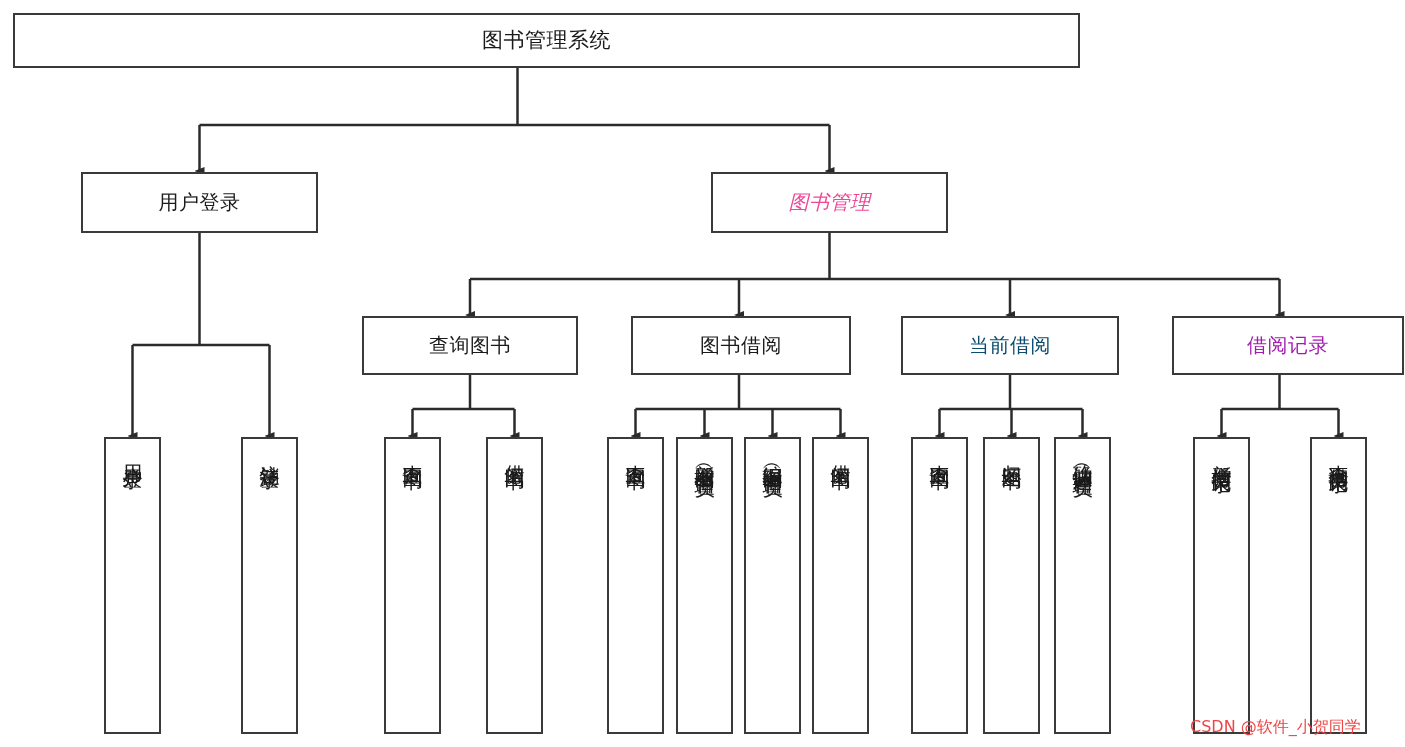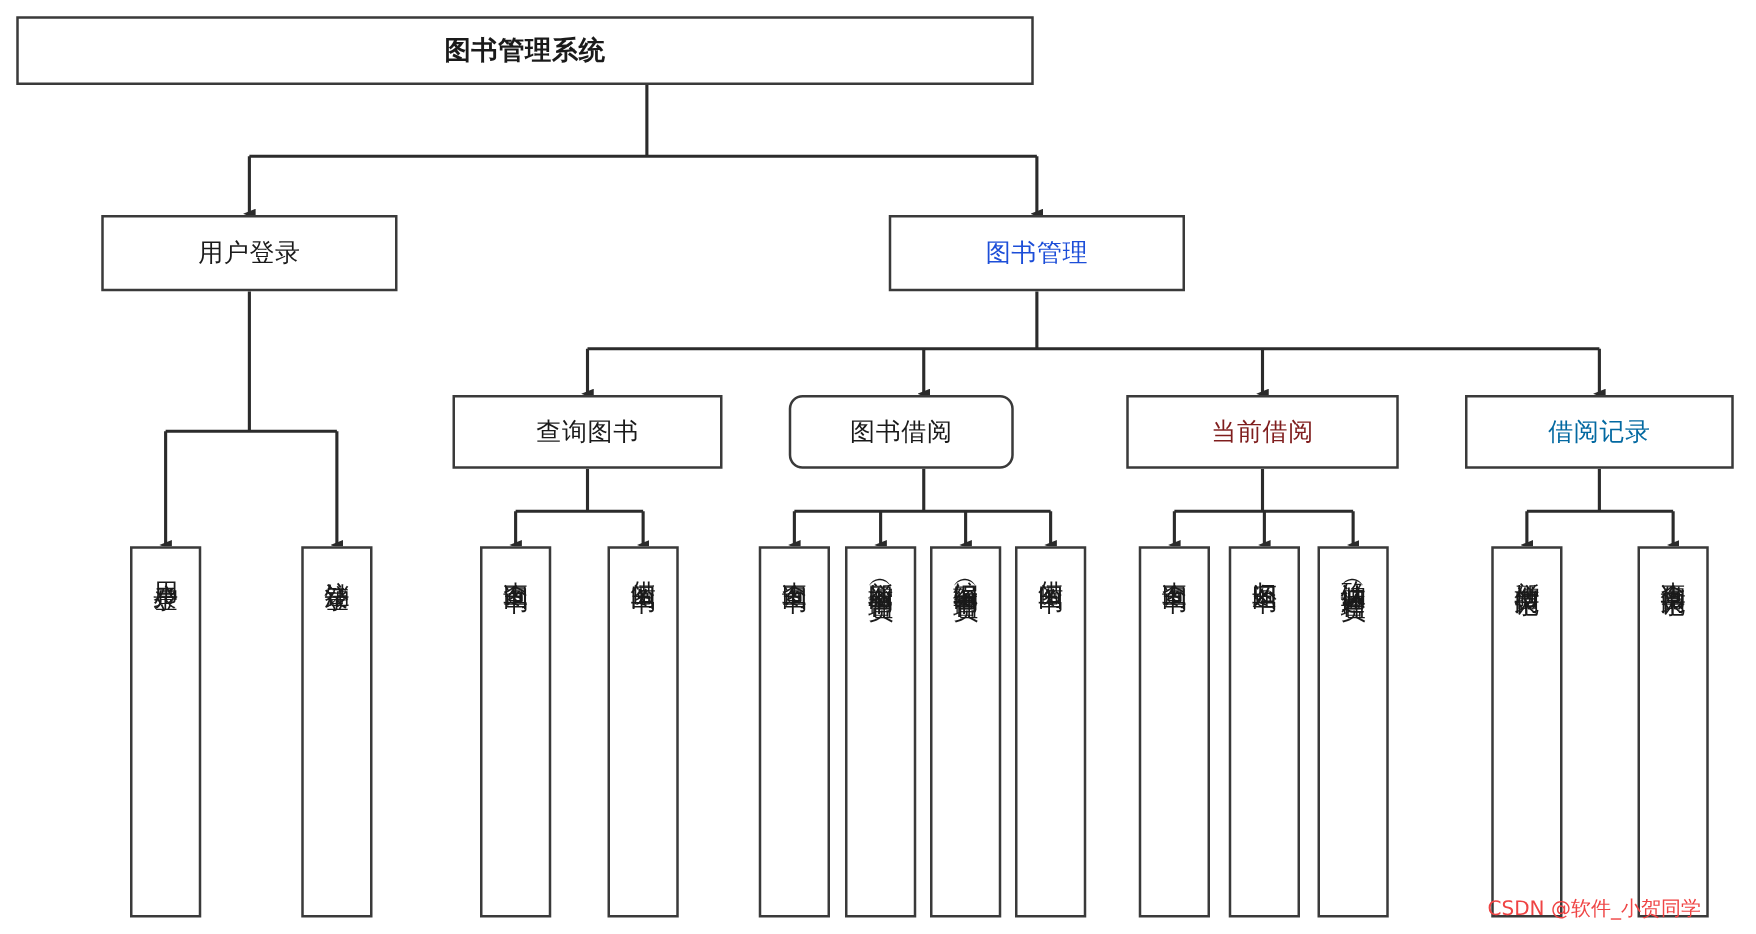--- a/index.html
+++ b/index.html
@@ -113,39 +113,39 @@
         <line x1="1011.5" y1="409" x2="1011.5" y2="436" stroke="#2b2b2b" stroke-width="2.5" marker-end="url(#arrowhead)"></line>
         <line x1="1082.5" y1="409" x2="1082.5" y2="436" stroke="#2b2b2b" stroke-width="2.5" marker-end="url(#arrowhead)"></line>
         <line x1="1279.5" y1="375" x2="1279.5" y2="409" stroke="#2b2b2b" stroke-width="2.5"></line>
         <line x1="1221.5" y1="409" x2="1338.5" y2="409" stroke="#2b2b2b" stroke-width="2.5"></line>
         <line x1="1221.5" y1="409" x2="1221.5" y2="436" stroke="#2b2b2b" stroke-width="2.5" marker-end="url(#arrowhead)"></line>
         <line x1="1338.5" y1="409" x2="1338.5" y2="436" stroke="#2b2b2b" stroke-width="2.5" marker-end="url(#arrowhead)"></line>
       </g>
   </svg>
 
   <div id="node-layer">
-      <div class="node lvl-root horizontal" style="left: 13px; top: 13px; width: 814px; height: 55px; border-color: rgb(58, 58, 58); background: rgb(255, 255, 255); color: rgb(26, 26, 26); font-weight: bold;">
+      <div class="node lvl-root horizontal" style="left: 13px; top: 13px; width: 1067px; height: 55px; border-color: rgb(58, 58, 58); background: rgb(255, 255, 255); color: rgb(26, 26, 26);">
         <span class="node-label">图书管理系统</span>
       </div>
       <div class="node lvl-2 horizontal" style="left: 81px; top: 172px; width: 237px; height: 61px; border-color: rgb(58, 58, 58); background: rgb(255, 255, 255); color: rgb(26, 26, 26);">
         <span class="node-label">用户登录</span>
       </div>
-      <div class="node lvl-2 horizontal" style="left: 711px; top: 172px; width: 237px; height: 61px; border-color: rgb(58, 58, 58); background: rgb(255, 255, 255); color: #1d4ed8;">
+      <div class="node lvl-2 horizontal" style="left: 711px; top: 172px; width: 237px; height: 61px; border-color: rgb(58, 58, 58); background: rgb(255, 255, 255); color: #ec4899; font-style: italic;">
         <span class="node-label">图书管理</span>
       </div>
       <div class="node lvl-3 horizontal" style="left: 362px; top: 316px; width: 216px; height: 59px; border-color: rgb(58, 58, 58); background: rgb(255, 255, 255); color: rgb(26, 26, 26);">
         <span class="node-label">查询图书</span>
       </div>
-      <div class="node lvl-3 horizontal" style="left: 631px; top: 316px; width: 180px; height: 59px; border-color: rgb(58, 58, 58); background: rgb(255, 255, 255); color: rgb(26, 26, 26); border-radius: 11px;">
+      <div class="node lvl-3 horizontal" style="left: 631px; top: 316px; width: 220px; height: 59px; border-color: rgb(58, 58, 58); background: rgb(255, 255, 255); color: rgb(26, 26, 26);">
         <span class="node-label">图书借阅</span>
       </div>
-      <div class="node lvl-3 horizontal" style="left: 901px; top: 316px; width: 218px; height: 59px; border-color: rgb(58, 58, 58); background: rgb(255, 255, 255); color: #7f1d1d;">
+      <div class="node lvl-3 horizontal" style="left: 901px; top: 316px; width: 218px; height: 59px; border-color: rgb(58, 58, 58); background: rgb(255, 255, 255); color: #0c4a6e; font-family: Liberation Serif, serif;">
         <span class="node-label">当前借阅</span>
       </div>
-      <div class="node lvl-3 horizontal" style="left: 1172px; top: 316px; width: 215px; height: 59px; border-color: rgb(58, 58, 58); background: rgb(255, 255, 255); color: #0369a1;">
+      <div class="node lvl-3 horizontal" style="left: 1172px; top: 316px; width: 232px; height: 59px; border-color: rgb(58, 58, 58); background: rgb(255, 255, 255); color: #a21caf;">
         <span class="node-label">借阅记录</span>
       </div>
       <div class="node lvl-leaf vertical" style="left: 104px; top: 437px; width: 57px; height: 297px; border-color: rgb(58, 58, 58); background: rgb(255, 255, 255); color: rgb(26, 26, 26);">
         <span class="node-label">用户登录</span>
       </div>
       <div class="node lvl-leaf vertical" style="left: 241px; top: 437px; width: 57px; height: 297px; border-color: rgb(58, 58, 58); background: rgb(255, 255, 255); color: rgb(26, 26, 26);">
         <span class="node-label">注销登录</span>
       </div>
       <div class="node lvl-leaf vertical" style="left: 384px; top: 437px; width: 57px; height: 297px; border-color: rgb(58, 58, 58); background: rgb(255, 255, 255); color: rgb(26, 26, 26);">
         <span class="node-label">查询图书</span>

